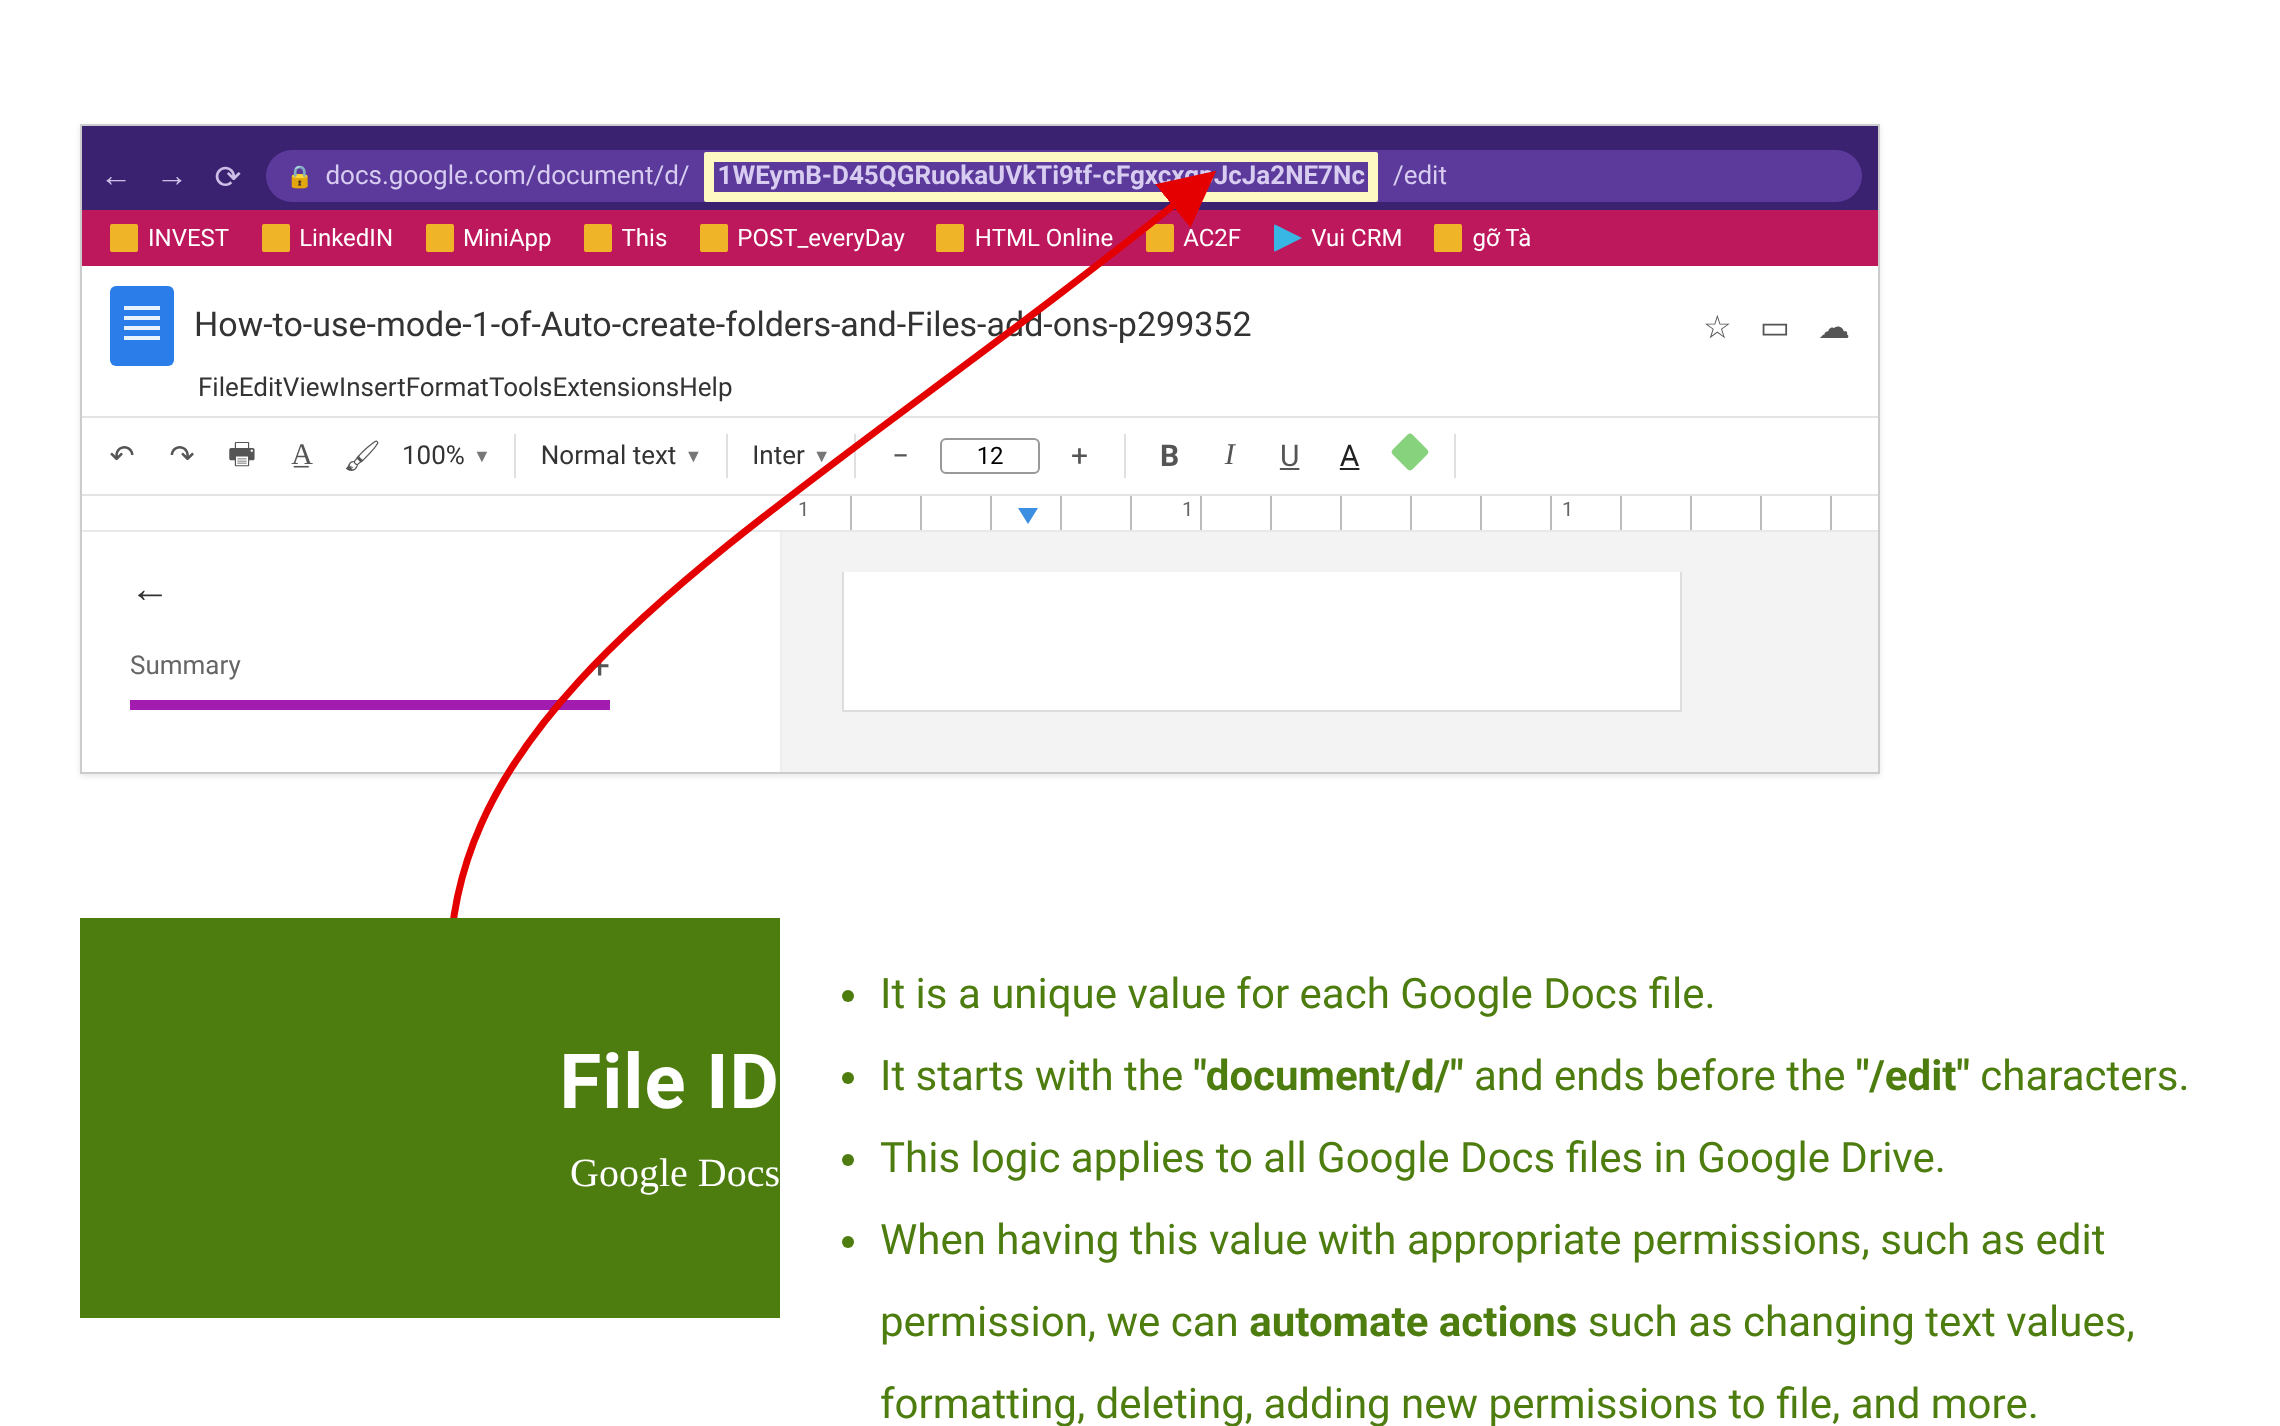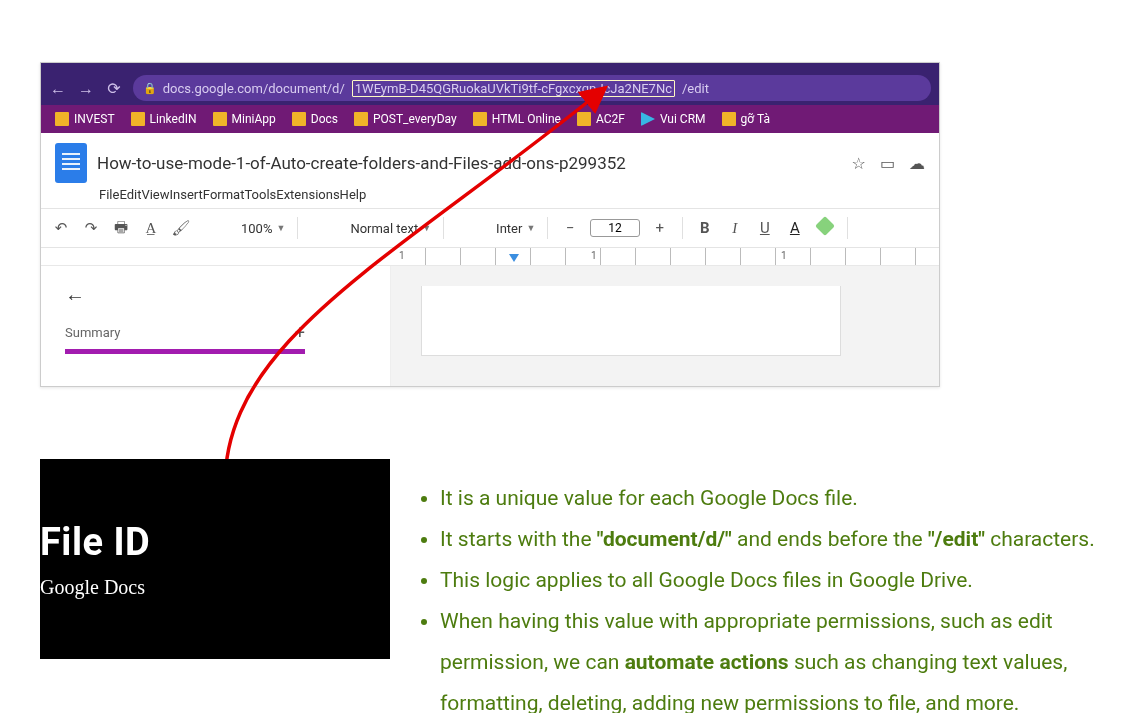--- a/index.html
+++ b/index.html
@@ -40,27 +40,28 @@
     align-items: center;
     padding: 0 10px;
     color: #d8cdf0;
     font-size: 13px;
     gap: 6px;
     position: relative;
   }
   .lock-icon { font-size: 11px; color:#d8cdf0; }
   .url-part { white-space: nowrap; }
   .url-highlight {
-    border: 1px solid #fef9c3;
+    border: 5px solid #fef9c3;
     padding: 0 2px;
     margin: 0 1px;
     border-radius: 1px;
+    font-weight: bold;
   }
   .bookmarks-row {
-    background: #701a75;
+    background: #be185d;
     display: flex;
     align-items: center;
     padding: 2px 8px;
     height: 28px;
     gap: 4px;
   }
   .bm {
     display: flex;
     align-items: center;
     gap: 5px;
@@ -113,21 +114,21 @@
     border-bottom:1px solid #e4e4e4;
     background:#fff;
     display:flex;
     align-items:center;
     padding: 4px 10px;
     gap: 10px;
     height:40px;
   }
   .tb-btn { color:#555; font-size:15px; min-width:20px; text-align:center;}
   .tb-sep { width:1px; height:22px; background:#e0e0e0; margin:0 2px;}
-  .tb-select { font-size:13px; color:#333; display:flex; align-items:center; gap:4px;margin-left:40px;}
+  .tb-select { font-size:13px; color:#333; display:flex; align-items:center; gap:4px;}
   .caret { font-size:9px; color:#777;}
   .font-size-box {
     border:1px solid #999; border-radius:3px; padding:1px 17px; font-size:12px;
   }
   .tb-b { font-weight:bold;}
   .tb-i { font-style:italic; font-family: Georgia, serif;}
   .tb-u { text-decoration: underline;}
   .tb-a { text-decoration: underline; color:#222;}
   .marker { width:14px; height:14px; background:#87d27c; transform: rotate(45deg); display:inline-block; border-radius:2px;}
   .ruler-row {
@@ -162,25 +163,25 @@
   .page-area { flex:1; padding-top:20px; padding-left:30px;}
   .page {
     width:420px; height:70px; background:#fff; border:1px solid #ddd; border-top:none;
   }
 
   
   .callout {
     position:absolute;
     left:40px; top:459px;
     width:350px; height:200px;
-    background:#000000;
+    background:#4d7c0f;
     color:#fff;
     display:flex;
     flex-direction:column;
-    align-items:flex-start;
+    align-items:flex-end;
     justify-content:center;
   }
   .callout-title { font-size:38px; font-weight:700; letter-spacing:.5px;}
   .callout-sub { font-size:20px; font-family: Georgia, 'Times New Roman', serif; margin-top:12px;}
   .bullets {
     position:absolute;
     left:416px; top:478px;
     width:700px;
     font-size:21px;
     color:#4d7c0f;
@@ -221,21 +222,21 @@
     <div class="bm">
         <span class="bm-icon"></span>
         <span>LinkedIN</span>
       </div>
     <div class="bm">
         <span class="bm-icon"></span>
         <span>MiniApp</span>
       </div>
     <div class="bm">
         <span class="bm-icon"></span>
-        <span>Docs</span>
+        <span>This</span>
       </div>
     <div class="bm">
         <span class="bm-icon"></span>
         <span>POST_everyDay</span>
       </div>
     <div class="bm">
         <span class="bm-icon"></span>
         <span>HTML Online</span>
       </div>
     <div class="bm">

